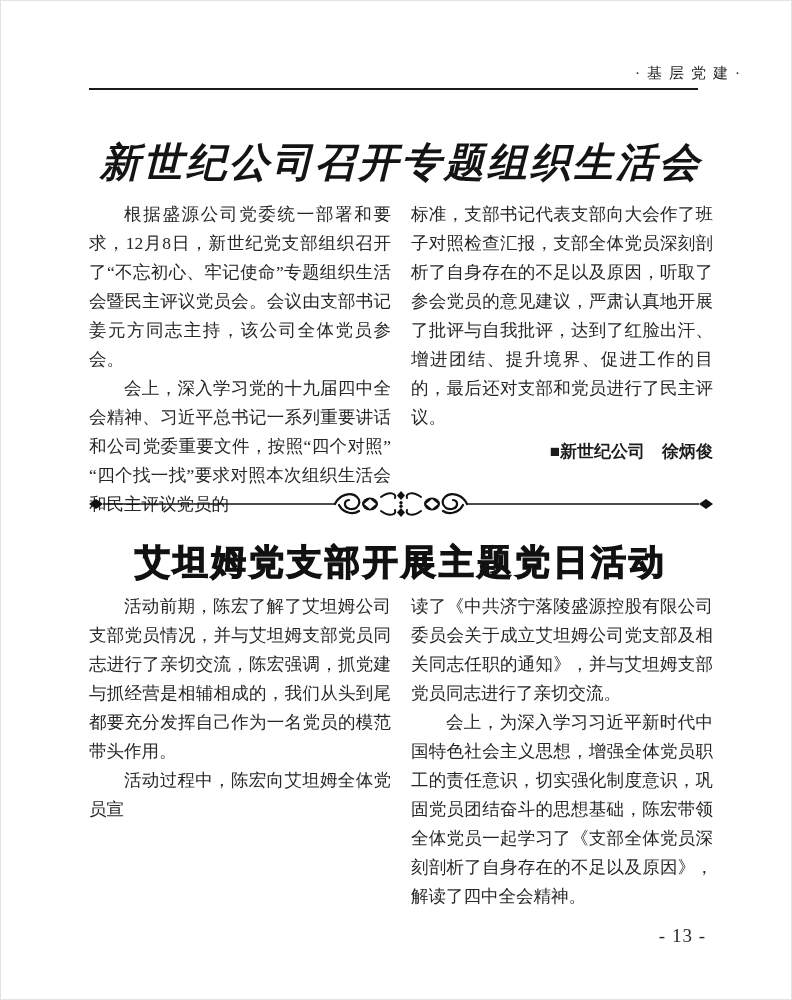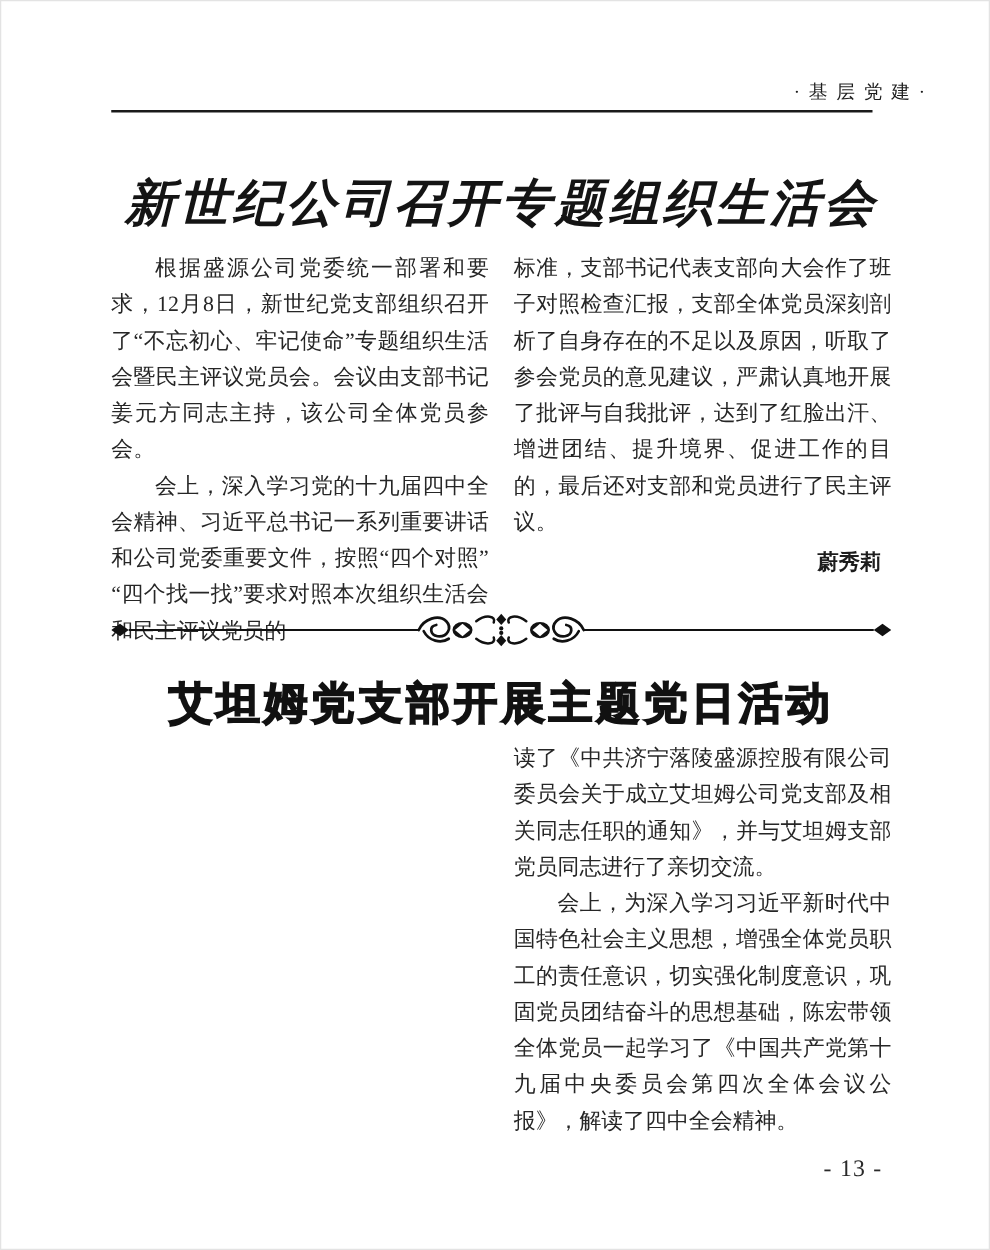--- a/index.html
+++ b/index.html
@@ -89,21 +89,21 @@
 
   <h1 class="title1">新世纪公司召开专题组织生活会</h1>
 
   <section class="columns a1">
     <div class="col">
         <p class="para indent">根据盛源公司党委统一部署和要求，12月8日，新世纪党支部组织召开了“不忘初心、牢记使命”专题组织生活会暨民主评议党员会。会议由支部书记姜元方同志主持，该公司全体党员参会。</p>
         <p class="para indent">会上，深入学习党的十九届四中全会精神、习近平总书记一系列重要讲话和公司党委重要文件，按照“四个对照”“四个找一找”要求对照本次组织生活会和民主评议党员的</p>
       </div>
     <div class="col">
         <p class="para">标准，支部书记代表支部向大会作了班子对照检查汇报，支部全体党员深刻剖析了自身存在的不足以及原因，听取了参会党员的意见建议，严肃认真地开展了批评与自我批评，达到了红脸出汗、增进团结、提升境界、促进工作的目的，最后还对支部和党员进行了民主评议。</p>
-        <div class="attribution attr-1">蔚秀莉</div>
+        <div class="attribution attr-0">■新世纪公司　徐炳俊</div>
       </div>
   </section>
 
   <div class="divider">
     <svg width="624" height="36" viewBox="0 0 624 36" xmlns="http://www.w3.org/2000/svg" aria-hidden="true">
       <g fill="#111" stroke="none">
         <polygon points="0,18 7,13 14,18 7,23"></polygon>
         <polygon points="624,18 617,13 610,18 617,23"></polygon>
       </g>
       <line x1="14" y1="18" x2="246" y2="18" stroke="#111" stroke-width="1.5"></line>
@@ -132,22 +132,24 @@
         <circle cx="312" cy="16.7" r="1.7"></circle>
         <circle cx="312" cy="20.3" r="1.7"></circle>
       </g>
     </svg>
   </div>
 
   <h2 class="title2">艾坦姆党支部开展主题党日活动</h2>
 
   <section class="columns a2">
     <div class="col">
+        <p class="para indent">活动前期，陈宏了解了艾坦姆公司支部党员情况，并与艾坦姆支部党员同志进行了亲切交流，陈宏强调，抓党建与抓经营是相辅相成的，我们从头到尾都要充分发挥自己作为一名党员的模范带头作用。</p>
+        <p class="para indent">活动过程中，陈宏向艾坦姆全体党员宣</p>
       </div>
     <div class="col">
         <p class="para">读了《中共济宁落陵盛源控股有限公司委员会关于成立艾坦姆公司党支部及相关同志任职的通知》，并与艾坦姆支部党员同志进行了亲切交流。</p>
-        <p class="para indent">会上，为深入学习习近平新时代中国特色社会主义思想，增强全体党员职工的责任意识，切实强化制度意识，巩固党员团结奋斗的思想基础，陈宏带领全体党员一起学习了《中国共产党第十九届中央委员会第四次全体会议公报》，解读了四中全会精神。</p>
+        <p class="para indent">会上，为深入学习习近平新时代中国特色社会主义思想，增强全体党员职工的责任意识，切实强化制度意识，巩固党员团结奋斗的思想基础，陈宏带领全体党员一起学习了《支部全体党员深刻剖析了自身存在的不足以及原因》，解读了四中全会精神。</p>
       </div>
   </section>
 
   <div class="page-number">- 13 -</div>
 
 </div>
 
 </body></html>

